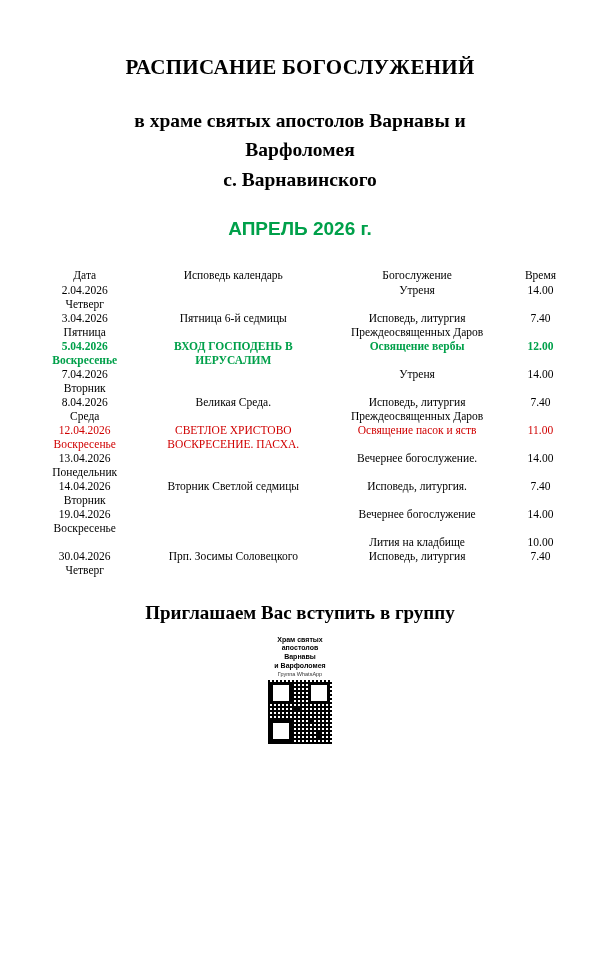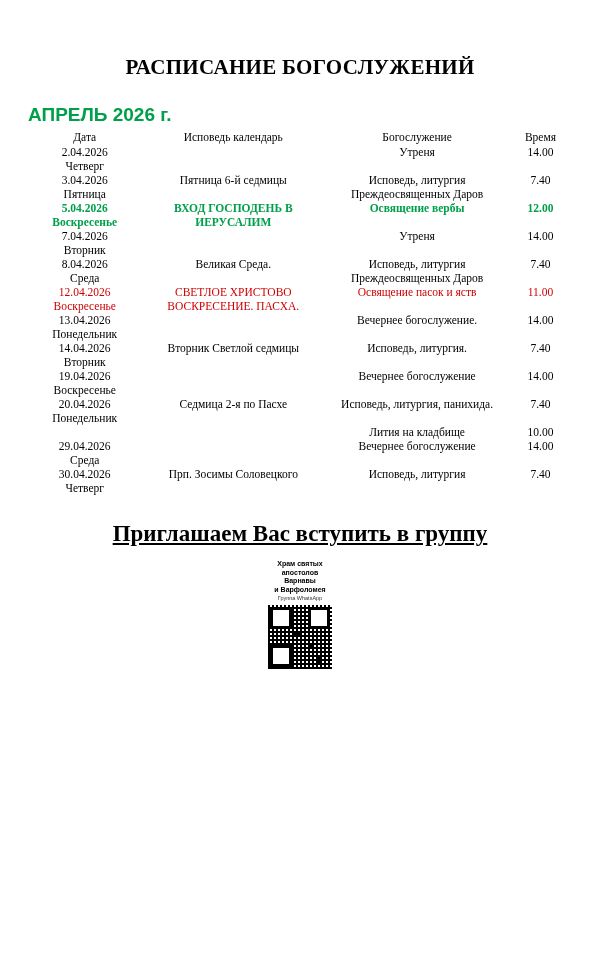--- a/index.html
+++ b/index.html
@@ -37,30 +37,31 @@
     margin-top: 26px;
     padding: 0 55px;
   }
   .title-sub .line2 {
     display: block;
   }
   .title-sub .line3 {
     display: block;
   }
   .month {
+    text-align: center;
     font-size: 19px;
     font-weight: bold;
     color: #00a04a;
     margin-top: 24px;
     font-family: "Liberation Sans", sans-serif;
   }
   table.sched {
     width: 100%;
     border-collapse: collapse;
-    margin-top: 4px;
+    margin-top: 28px;
     font-size: 11.5px;
     table-layout: fixed;
   }
   table.sched th {
     font-weight: normal;
     text-align: center;
     padding-bottom: 2px;
     font-size: 11.5px;
   }
   table.sched td {
@@ -71,25 +72,24 @@
   }
   col.c-date { width: 108px; }
   col.c-cal  { width: 175px; }
   col.c-serv { width: 175px; }
   col.c-time { width: 60px; }
   .row-pad td { padding-top: 4px; }
   .green { color: #00a04a; font-weight: bold; }
   .red { color: #d00000; font-weight: normal; }
   .footer-invite {
     text-align: center;
-    font-size: 23px;
+    font-size: 19px;
     font-weight: bold;
     line-height: 1.5;
     margin-top: 22px;
-    text-decoration: underline;
   }
   .qr-wrap {
     margin-top: 8px;
     display: flex;
     flex-direction: column;
     align-items: center;
   }
   .qr-caption {
     font-family: "Liberation Sans", sans-serif;
     font-weight: bold;
@@ -143,20 +143,25 @@
     background: #000;
   }
 </style>
 </head>
 <body>
 
 <div class="page">
 
   <div class="title-main">РАСПИСАНИЕ БОГОСЛУЖЕНИЙ</div>
 
+  <div class="title-sub">
+    <span class="line1">в храме святых апостолов Варнавы и</span>
+    <span class="line2">Варфоломея</span>
+    <span class="line3">с. Варнавинского</span>
+  </div>
 
   <div class="month">АПРЕЛЬ 2026 г.</div>
 
   <table class="sched">
     <colgroup>
       <col class="c-date">
       <col class="c-cal">
       <col class="c-serv">
       <col class="c-time">
     </colgroup>
@@ -245,44 +250,26 @@
           <td>
             <div>19.04.2026</div>
             <div>Воскресенье</div>
           </td>
           <td></td>
           <td>Вечернее богослужение</td>
           <td>14.00</td>
         </tr>
         <tr class="row-pad">
           <td>
-            <div>20.04.2026</div>
-            <div>Понедельник</div>
-          </td>
-          <td>Седмица 2-я по Пасхе</td>
-          <td>Исповедь,  литургия, панихида.</td>
-          <td>7.40</td>
-        </tr>
-        <tr class="row-pad">
-          <td>
             <div></div>
             <div></div>
           </td>
           <td></td>
           <td>Лития на кладбище</td>
           <td>10.00</td>
-        </tr>
-        <tr class="row-pad">
-          <td>
-            <div>29.04.2026</div>
-            <div>Среда</div>
-          </td>
-          <td></td>
-          <td>Вечернее богослужение</td>
-          <td>14.00</td>
         </tr>
         <tr class="row-pad">
           <td>
             <div>30.04.2026</div>
             <div>Четверг</div>
           </td>
           <td>Прп. Зосимы Соловецкого</td>
           <td>Исповедь, литургия</td>
           <td>7.40</td>
         </tr>

